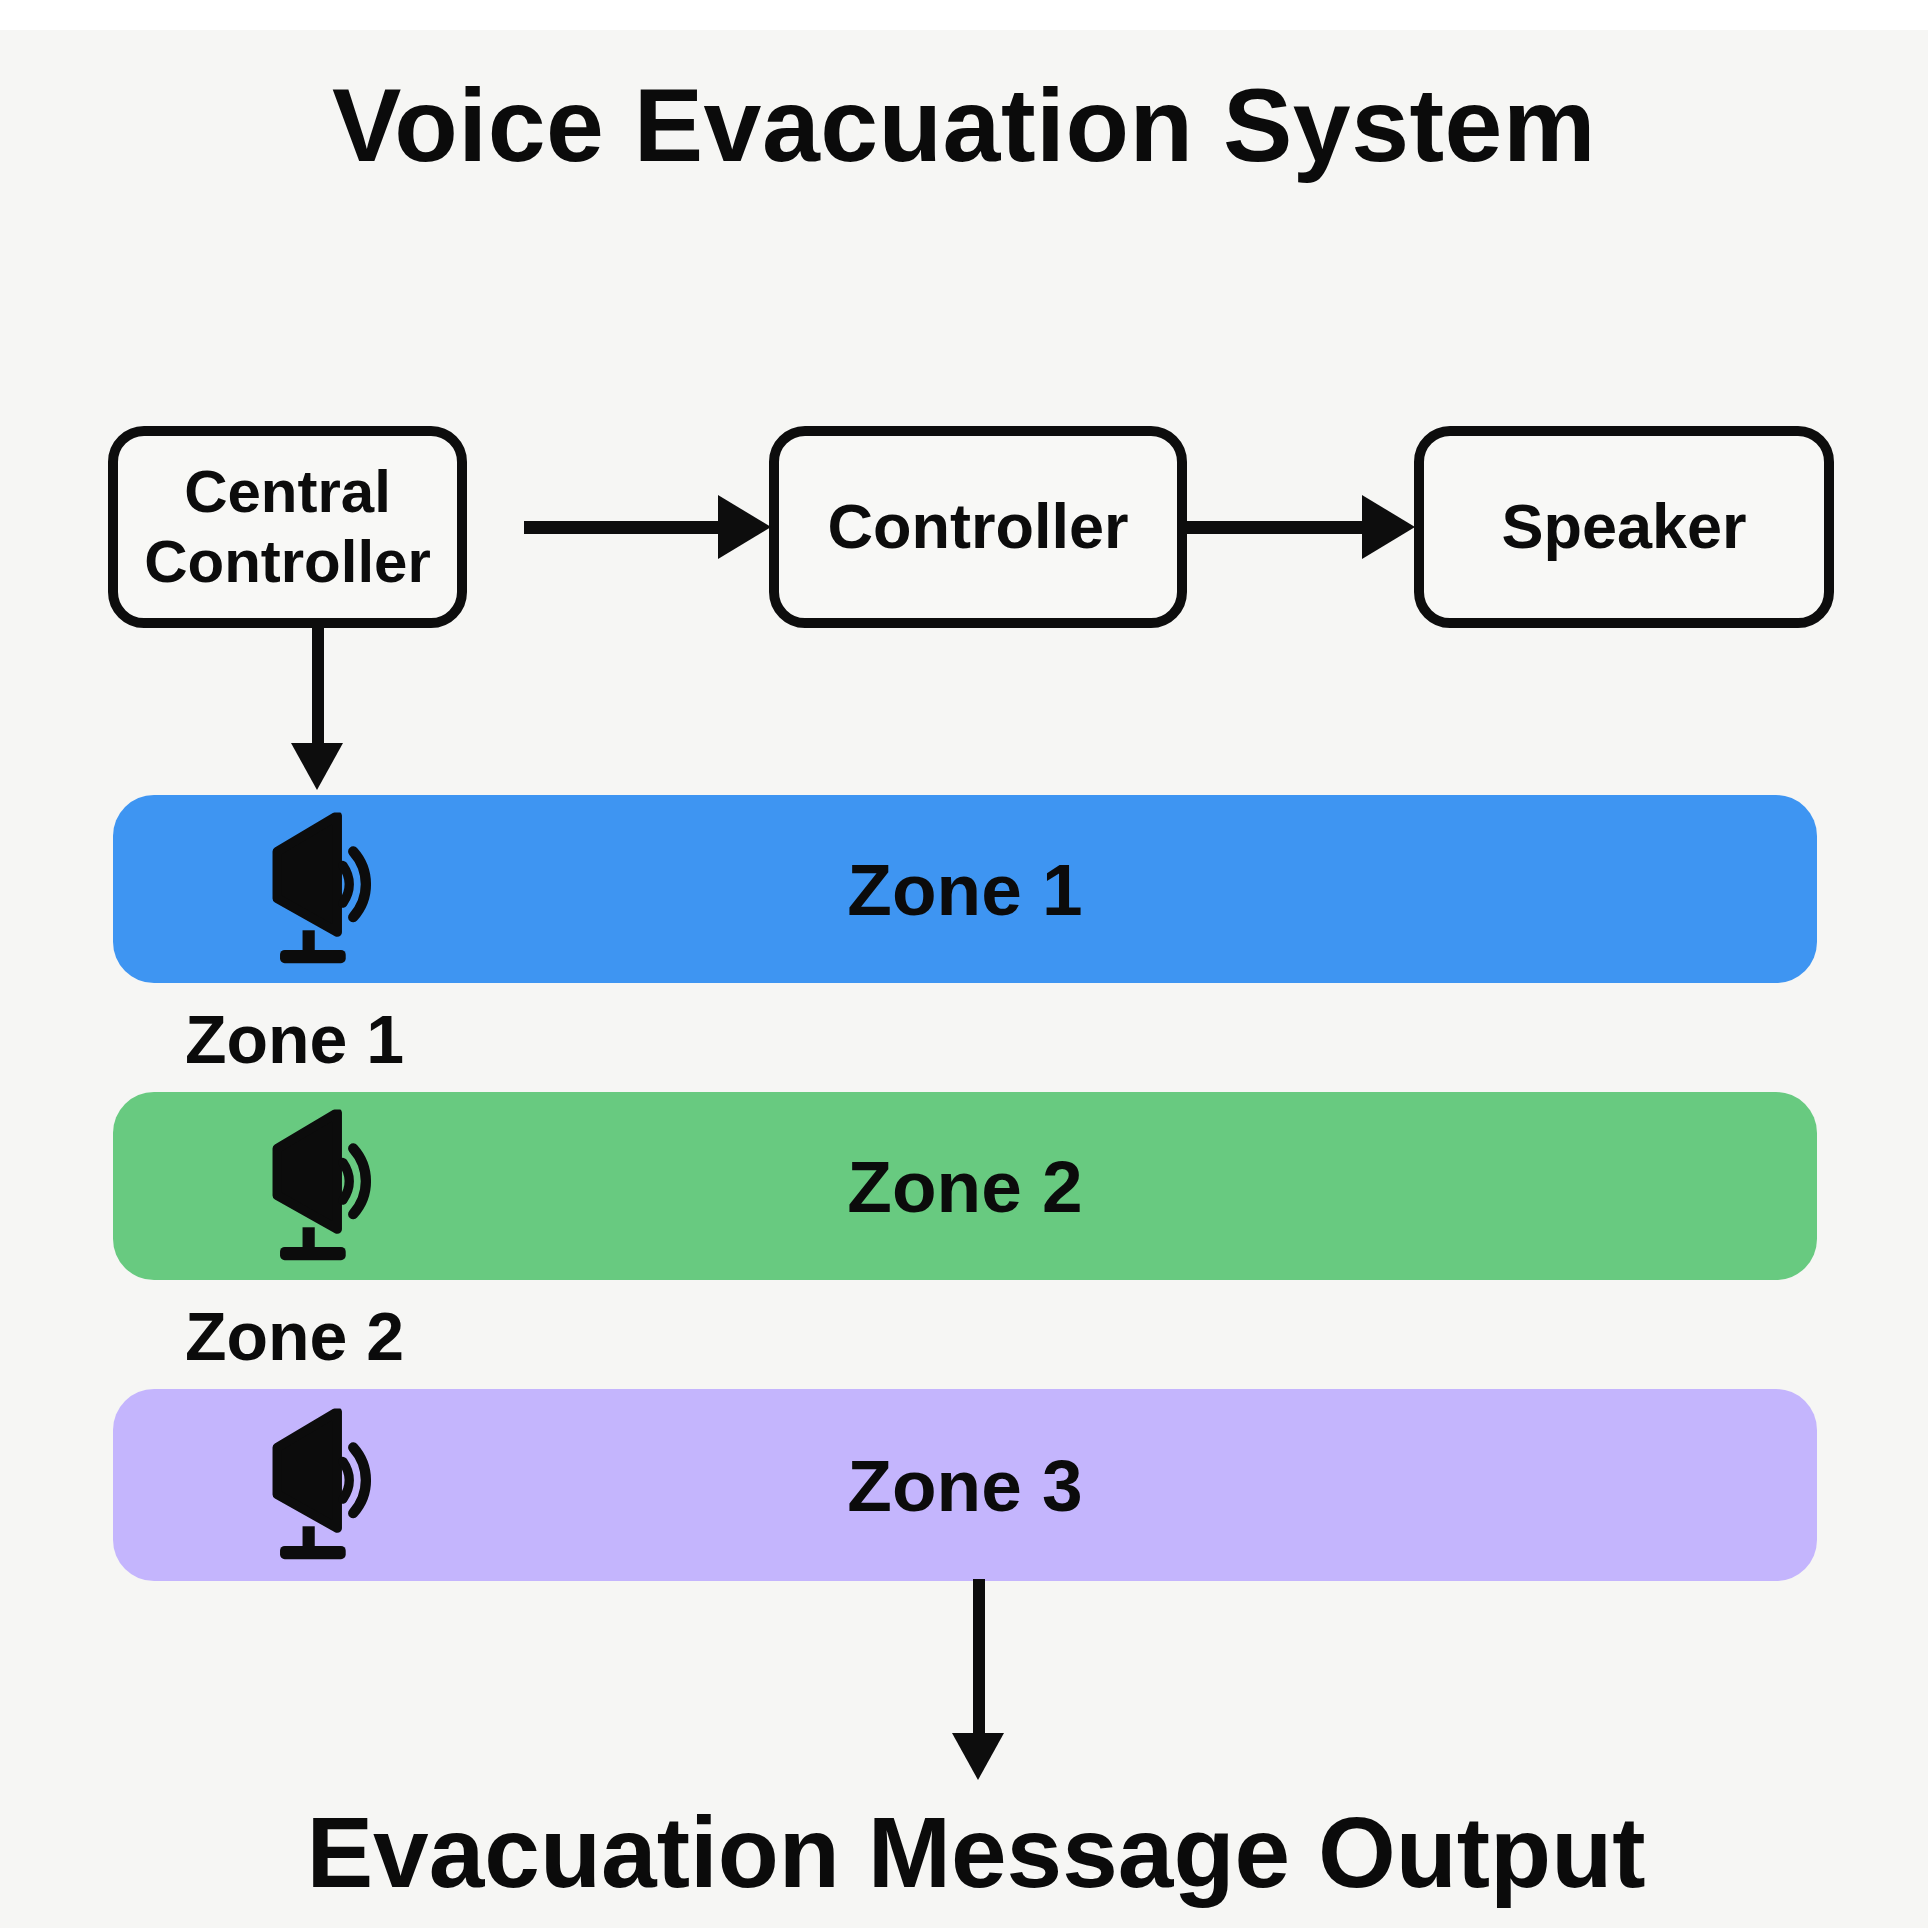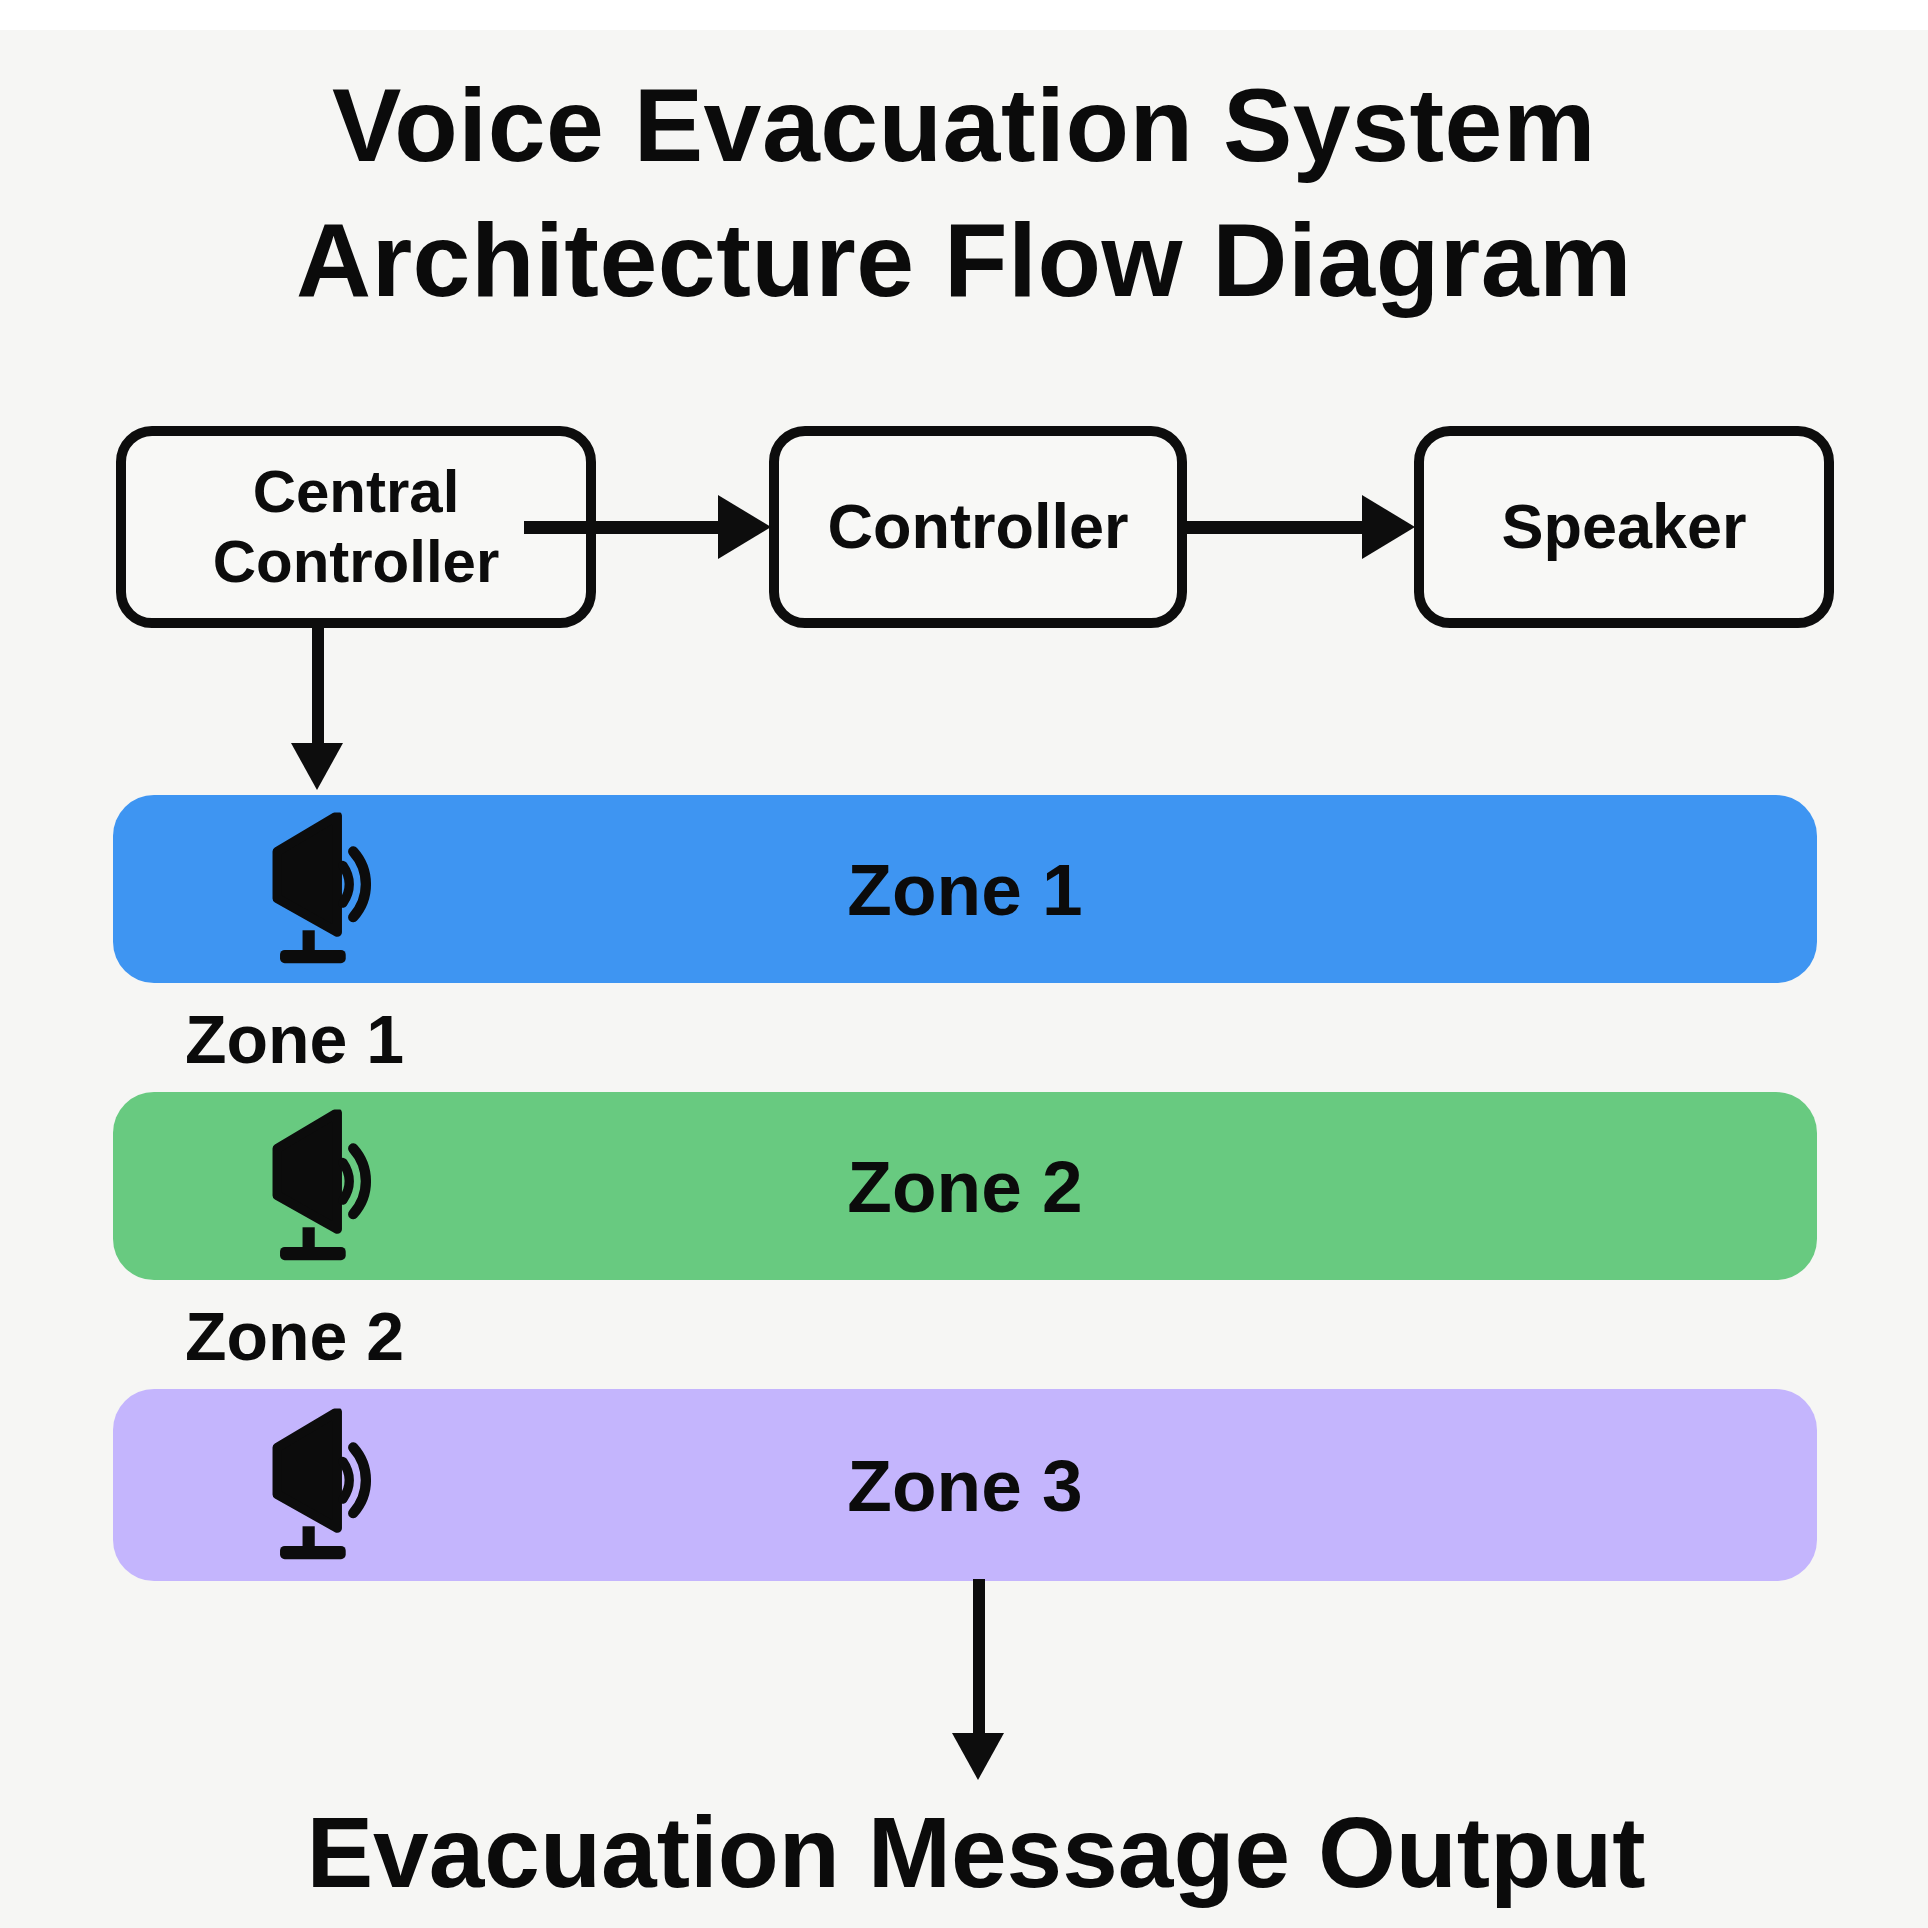--- a/index.html
+++ b/index.html
@@ -21,21 +21,21 @@
   }
   
   .fbox{
     position:absolute;top:396px;height:202px;
     box-sizing:border-box;
     border:10.4px solid #0d0d0d;border-radius:36px;
     background:#f8f8f6;
     display:flex;align-items:center;justify-content:center;
     text-align:center;font-weight:bold;font-size:60px;line-height:1.17;
   }
-  #box-central{left:116px;width:480px;}
+  #box-central{left:108px;width:359px;}
   #box-amplifier{left:769px;width:418px;font-size:63px;}
   #box-speaker{left:1414px;width:420px;font-size:63px;}
   #box-central .fbox-label{max-width:339px;}
   
   .shaft-h{position:absolute;top:491px;height:13px;background:#0d0d0d;}
   #shaft-1{left:524px;width:196px;}
   #shaft-2{left:1185px;width:177px;}
   .head-right{
     position:absolute;top:465px;width:0;height:0;
     border-left:53px solid #0d0d0d;
@@ -84,21 +84,20 @@
     padding-left:12px;
   }
 </style>
 </head>
 <body>
 
 <div class="canvas" style="background-color: rgb(246, 246, 244);">
 
   <div class="title">
     <div>Voice Evacuation System</div>
-    <div>Architecture Flow Diagram</div>
   </div>
 
   <div class="fbox" id="box-central">
     <div class="fbox-label">Central Controller</div>
   </div>
   <div class="fbox" id="box-amplifier">
     <div class="fbox-label">Controller</div>
   </div>
   <div class="fbox" id="box-speaker">
     <div class="fbox-label">Speaker</div>

